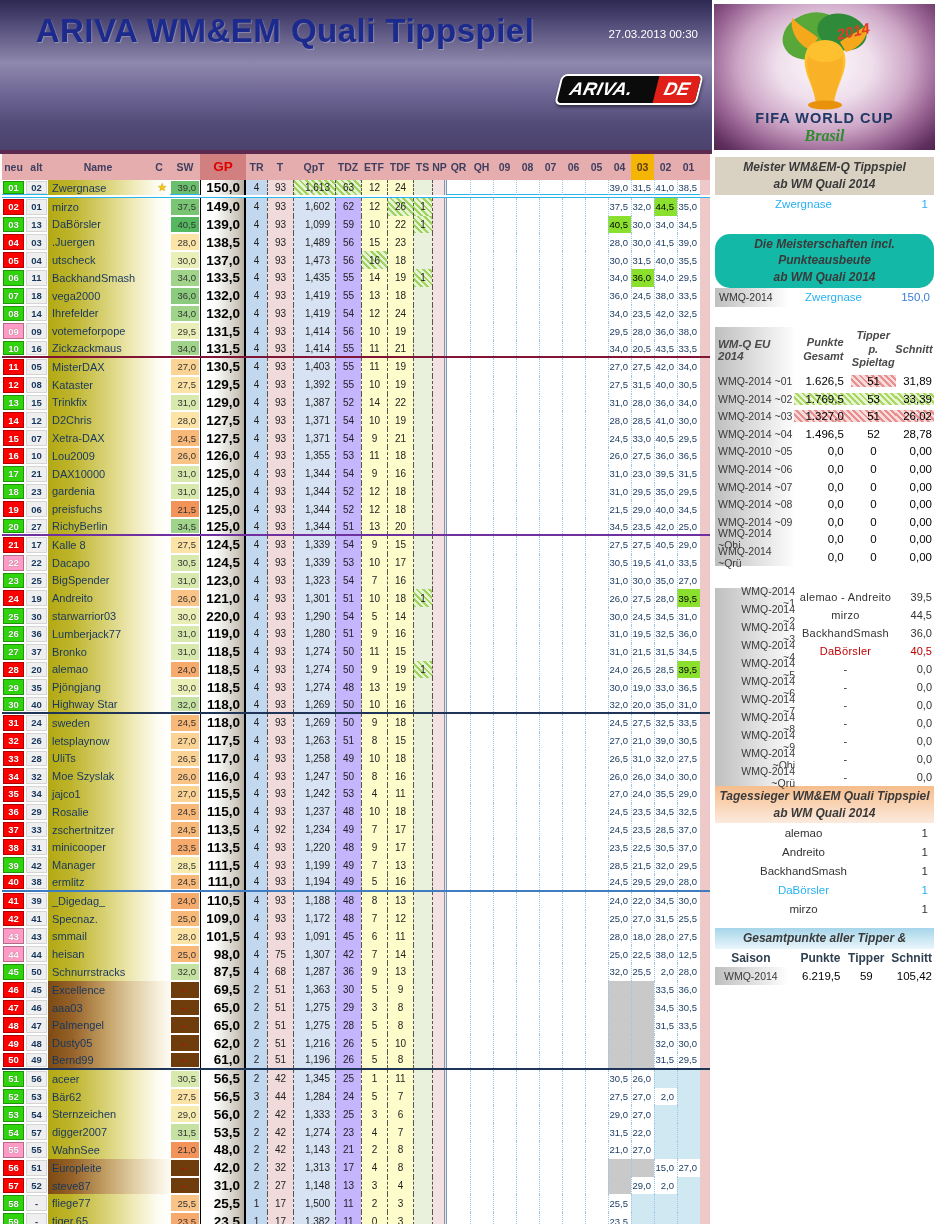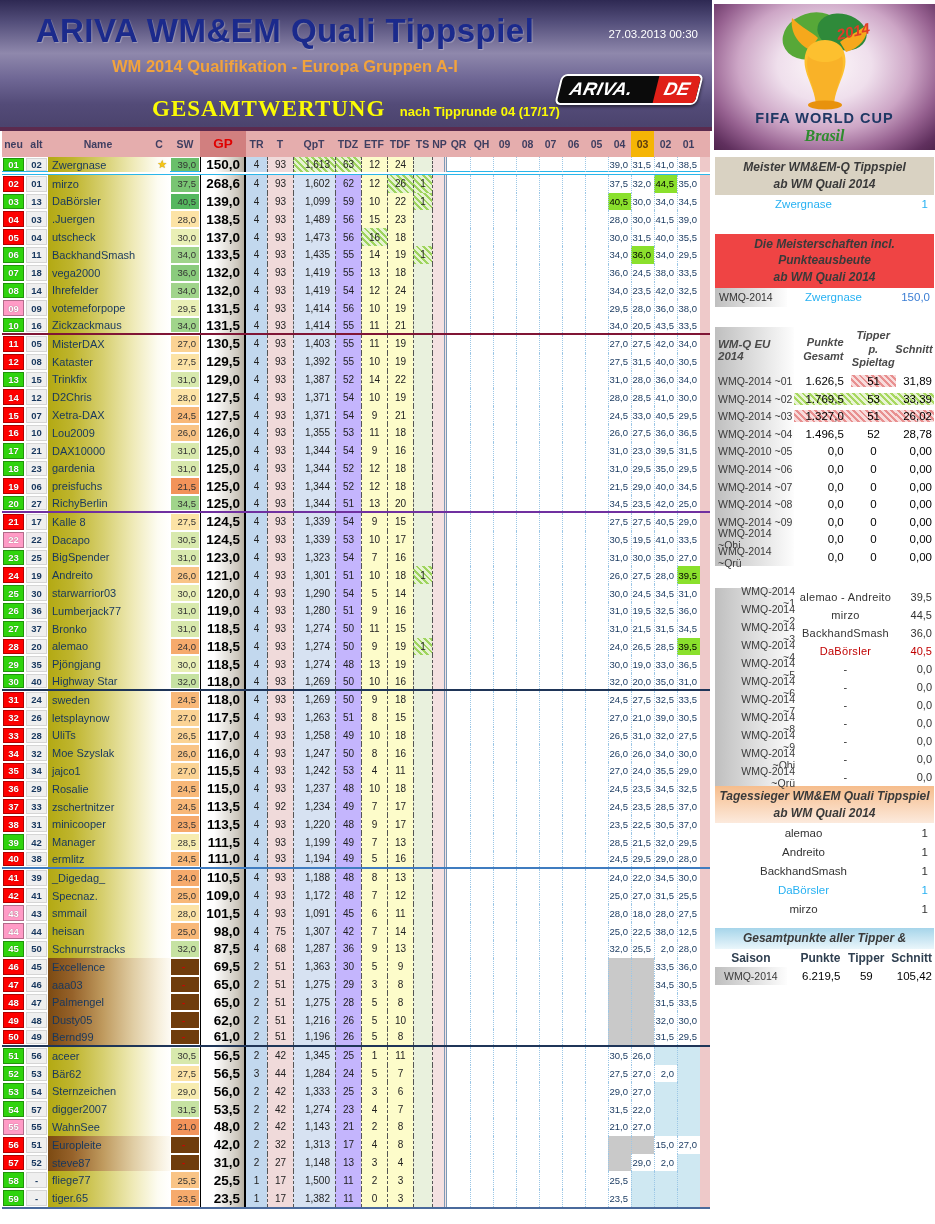--- a/index.html
+++ b/index.html
@@ -1,21 +1,21 @@
 <!DOCTYPE html>
 <html><head>
 <meta charset="utf-8">
 <style>
   html,body{margin:0;padding:0;background:#fff;}
   body{width:935px;height:1224px;position:relative;font-family:"Liberation Sans",sans-serif;overflow:hidden;}
   :root{--cols:23px 23px 100px 22px 30px 46px 21px 26px 42px 26px 26px 26px 19px 15px 23px 23px 23px 23px 23px 23px 23px 23px 23px 23px 23px 10px;}
 
   
   .main{position:absolute;left:0;top:0;width:712px;}
-  .hdr{position:relative;height:127px;background:linear-gradient(180deg,#2e2953 0%,#55507c 18%,#8f88ac 42%,#6f6795 62%,#534b78 82%,#4b436d 100%);}
+  .hdr{position:relative;height:150px;background:linear-gradient(180deg,#2e2953 0%,#55507c 18%,#8f88ac 42%,#6f6795 62%,#534b78 82%,#4b436d 100%);}
   .title{position:absolute;top:12px;left:0;width:570px;text-align:center;font-size:33px;font-weight:bold;color:#1b2a8c;letter-spacing:.5px;text-shadow:1px 1px 1px rgba(255,255,255,.28);}
   .subtitle{position:absolute;top:57px;left:0;width:570px;text-align:center;font-size:16.5px;font-weight:bold;color:#f2a33c;}
   .datetime{position:absolute;top:28px;right:14px;color:#fff;font-size:11.5px;}
   .badge{position:absolute;top:74px;right:12px;width:138px;height:27px;background:#0b0b0b;border:2px solid #fff;border-radius:6px;transform:skewX(-14deg);display:flex;align-items:center;overflow:hidden;box-shadow:1px 2px 3px rgba(0,0,0,.5);}
   .badge .ar{flex:1;color:#fff;font-style:italic;font-weight:bold;font-size:18px;padding-left:10px;letter-spacing:.5px;}
   .badge .de{width:42px;height:100%;background:#e02018;color:#fff;font-style:italic;font-weight:bold;font-size:18px;display:flex;align-items:center;justify-content:center;}
   .gesamtline{position:absolute;top:96px;left:0;width:100%;text-align:center;color:#fbfb04;white-space:nowrap;}
   .g1{font-family:"Liberation Serif",serif;font-weight:bold;font-size:23px;letter-spacing:1px;}
   .g2{font-size:13px;font-weight:bold;margin-left:10px;}
   .topbar{height:4px;background:#5b2a4e;margin-left:0;}
@@ -62,21 +62,21 @@
   
   .side{position:absolute;left:714px;top:0;width:221px;}
   .logo-box{position:relative;height:146px;margin-top:4px;background:radial-gradient(ellipse at 50% 42%,#fdf8fa 0%,#efdfec 30%,#cda6c6 55%,#966190 75%,#60305e 92%,#50264e 100%);}
   .logo-svg{position:absolute;top:2px;left:50%;transform:translateX(-50%);}
   .fifa-line{position:absolute;bottom:24px;width:100%;text-align:center;font-size:14.5px;font-weight:bold;color:#1f3864;letter-spacing:1px;}
   .brasil-line{position:absolute;bottom:5px;width:100%;text-align:center;font-family:"Liberation Serif",serif;font-style:italic;font-weight:bold;font-size:16px;color:#2e8b2e;}
   .panel{margin:0 1px;}
   .p-head{text-align:center;font-style:italic;font-weight:bold;color:#3a3a3a;font-size:12px;line-height:1.4;padding:2px 0;}
   .p-head span{display:block;}
   .ph-tan{background:#d9d2c2;}
-  .ph-green{background:#ef4444;}
+  .ph-green{background:#14b8a6;border-radius:15px;}
   .ph-orange{background:linear-gradient(180deg,#f6bd8c,#fceadd);}
   .ph-blue{background:linear-gradient(180deg,#a6d5ea,#eaf6fb);}
   .p-row{display:flex;align-items:center;height:19px;font-size:11.5px;color:#333;}
   .silver{background:linear-gradient(90deg,#bfbfbf,#fdfdfd);}
   .cyan{color:#27b1f2;}
   .blue-val{color:#3b7ed4;}
   .mr-name{flex:1;text-align:center;}
   .mr-count{width:36px;text-align:right;padding-right:6px;}
   .mb-lbl{width:72px;font-size:10.5px;padding-left:4px;height:100%;display:flex;align-items:center;box-sizing:border-box;}
   .mb-name{flex:1;text-align:center;}
@@ -105,29 +105,24 @@
   .gs-row{display:flex;font-size:11.5px;color:#000;height:18px;align-items:center;}
   .gs-row .gs-c1{height:100%;display:flex;align-items:center;justify-content:center;color:#3a3a3a;font-size:10.5px;}
   .mt7{margin-top:7px;}.mt20{margin-top:20px;}.mt22{margin-top:22px;}.mt15{margin-top:0;}.mt10{margin-top:10px;}
 </style>
 </head>
 <body>
 
 <div class="main">
   <div class="hdr">
     <div class="title">ARIVA WM&amp;EM Quali Tippspiel</div>
-    <div class="subtitle">WM 2014 Qualifikation - Europa Gruppen A-I</div>
     <div class="datetime">27.03.2013 00:30</div>
     <div class="badge">
       <span class="ar">ARIVA.</span>
       <span class="de">DE</span>
-    </div>
-    <div class="gesamtline">
-      <span class="g1">GESAMTWERTUNG</span>
-      <span class="g2">nach Tipprunde 04 (17/17)</span>
     </div>
   </div>
   <div class="topbar"></div>
   <div class="tbl">
     <div class="t-head" id="thead">
         <div class="hc">neu</div>
         <div class="hc">alt</div>
         <div class="hc">Name</div>
         <div class="hc">C</div>
         <div class="hc">SW</div>
@@ -184,21 +179,21 @@
           <div class="rc">38,5</div>
           <div class="strip"></div>
         </div>
         <div class="t-row">
           <div class="nc nc-r">02</div>
           <div class="altc">01</div>
           <div class="name">
             <span>mirzo</span>
           </div>
           <div class="sw" style="background: rgb(121, 197, 115);">37,5</div>
-          <div class="gp">268,6</div>
+          <div class="gp">149,0</div>
           <div class="num c-tr">4</div>
           <div class="num c-t dash">93</div>
           <div class="num c-q dash">1,602</div>
           <div class="num c-z dash">62</div>
           <div class="num c-e dash">12</div>
           <div class="num c-f dash hatch">26</div>
           <div class="num c-ts dash hatch">1</div>
           <div class="num c-np dash"></div>
           <div class="rc first"></div>
           <div class="rc"></div>
@@ -851,21 +846,21 @@
           <div class="rc win">39,5</div>
           <div class="strip"></div>
         </div>
         <div class="t-row">
           <div class="nc nc-g">25</div>
           <div class="altc">30</div>
           <div class="name">
             <span>starwarrior03</span>
           </div>
           <div class="sw" style="background: rgb(233, 239, 182);">30,0</div>
-          <div class="gp">120,0</div>
+          <div class="gp">220,0</div>
           <div class="num c-tr">4</div>
           <div class="num c-t dash">93</div>
           <div class="num c-q dash">1,290</div>
           <div class="num c-z dash">54</div>
           <div class="num c-e dash">5</div>
           <div class="num c-f dash">14</div>
           <div class="num c-ts dash"></div>
           <div class="num c-np dash"></div>
           <div class="rc first"></div>
           <div class="rc"></div>

